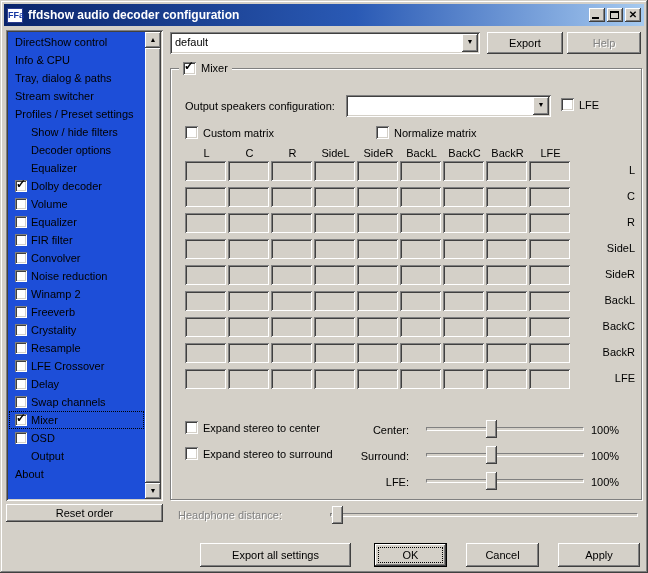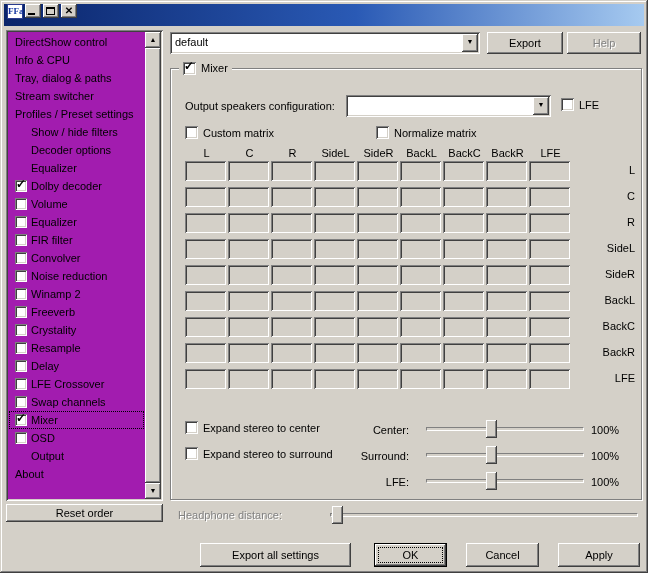--- a/index.html
+++ b/index.html
@@ -7,21 +7,21 @@
   .window {
     position:relative; width:648px; height:573px; overflow:hidden;
     background:#d4d0c8; color:#000;
     font-family:"Liberation Sans", sans-serif; font-size:11px;
     box-shadow: inset -1px -1px #404040, inset 1px 1px #d4d0c8, inset -2px -2px #808080, inset 2px 2px #fff;
   }
   
   .titlebar {
     position:absolute; left:4px; top:4px; width:640px; height:22px;
     background:linear-gradient(90deg,#0a246a 0%,#2a5ab5 55%,#a6caf0 100%);
-    display:flex; align-items:flex-start; padding:0 3px;font-family:Liberation Serif, serif;
+    display:flex; align-items:center; padding:0 3px;
   }
   .title-icon {
     width:16px; height:15px; background:#fff; border:1px solid #2a3b8e;
     color:#1536a0; font-weight:bold; font-size:9px; line-height:13px; text-align:center; flex:0 0 auto;
   }
   .title-text { color:#fff; font-weight:bold; font-size:12px; margin-left:5px; flex:1; white-space:nowrap; overflow:hidden; }
   .tbtn {
     width:16px; height:14px; margin-left:2px; position:relative; flex:0 0 auto;
     background:#d4d0c8;
     box-shadow: inset -1px -1px #404040, inset 1px 1px #fff, inset -2px -2px #808080, inset 2px 2px #d4d0c8;
@@ -38,21 +38,21 @@
          display:flex; align-items:center; justify-content:center; white-space:nowrap; }
   .btn.default { border:1px solid #000; }
   .btn.default::after { content:""; position:absolute; left:3px; right:3px; top:3px; bottom:3px; border:1px dotted #000; }
   .disabled-text { color:#828282; text-shadow:1px 1px 0 #fff; }
   .checkbox {
     width:13px; height:13px; flex:0 0 auto; position:relative; background:#fff;
     box-shadow: inset 1px 1px #808080, inset -1px -1px #fff, inset 2px 2px #404040, inset -2px -2px #d4d0c8;
   }
   .checkbox.checked::after { content:"✓"; position:absolute; left:1px; top:-3px; font-size:12px; font-weight:bold; color:#000; }
   
-  .sidebar-list { position:absolute; left:6px; top:30px; width:157px; height:471px; background:#a21caf;
+  .sidebar-list { position:absolute; left:6px; top:30px; width:157px; height:471px; background:#1d4ed8;
     box-shadow: inset 1px 1px #808080, inset -1px -1px #fff, inset 2px 2px #404040, inset -2px -2px #d4d0c8; }
   .list-inner { position:absolute; left:3px; top:3px; right:19px; bottom:3px; overflow:hidden; }
   .sitem { height:18px; display:flex; align-items:center; gap:4px; padding-left:6px; white-space:nowrap; cursor:default; }
   .sitem.selected { outline:1px dotted #000; outline-offset:-1px; }
   .sitem .checkbox { width:12px; height:12px; }
   .vscroll { position:absolute; top:2px; right:2px; bottom:2px; width:16px; background:#ece9e2; }
   .sbtn { position:absolute; left:0; width:16px; height:16px; }
   .sbtn.up { top:0; } .sbtn.down { bottom:0; }
   .sbtn::after { position:absolute; left:0; top:4px; width:100%; text-align:center; font-size:7px; color:#000; }
   .sbtn.up::after { content:"▲"; } .sbtn.down::after { content:"▼"; }
@@ -90,20 +90,21 @@
     border:1px solid; border-color:#808080 #fff #fff #808080; }
   .hslider .thumb { position:absolute; top:1px; left:2px; width:11px; height:18px; }
 </style>
 </head>
 <body>
 
 <div class="window">
 
   <div class="titlebar">
     <div class="title-icon">FFa</div>
+    <div class="title-text">ffdshow audio decoder configuration</div>
     <div class="tbtn">
         <span class="glyph-min"></span>
       </div>
     <div class="tbtn">
         <span class="glyph-max"></span>
       </div>
     <div class="tbtn">
         <span class="glyph-close">✕</span>
       </div>
   </div>
@@ -169,25 +170,25 @@
         <div class="sitem">
           <span class="checkbox"></span>
           <span>Crystality</span>
         </div>
         <div class="sitem">
           <span class="checkbox"></span>
           <span>Resample</span>
         </div>
         <div class="sitem">
           <span class="checkbox"></span>
+          <span>LFE Crossover</span>
+        </div>
+        <div class="sitem">
+          <span class="checkbox"></span>
           <span>Delay</span>
-        </div>
-        <div class="sitem">
-          <span class="checkbox"></span>
-          <span>LFE Crossover</span>
         </div>
         <div class="sitem">
           <span class="checkbox"></span>
           <span>Swap channels</span>
         </div>
         <div class="sitem selected">
           <span class="checkbox checked"></span>
           <span>Mixer</span>
         </div>
         <div class="sitem">

